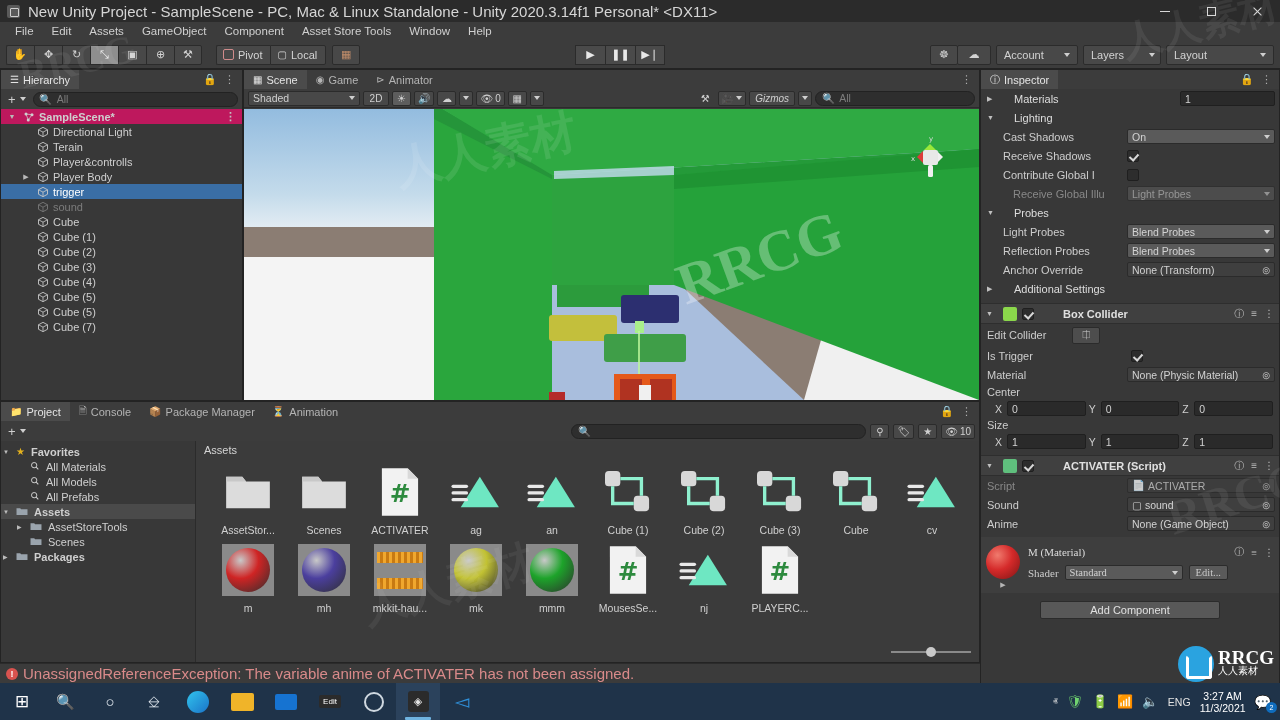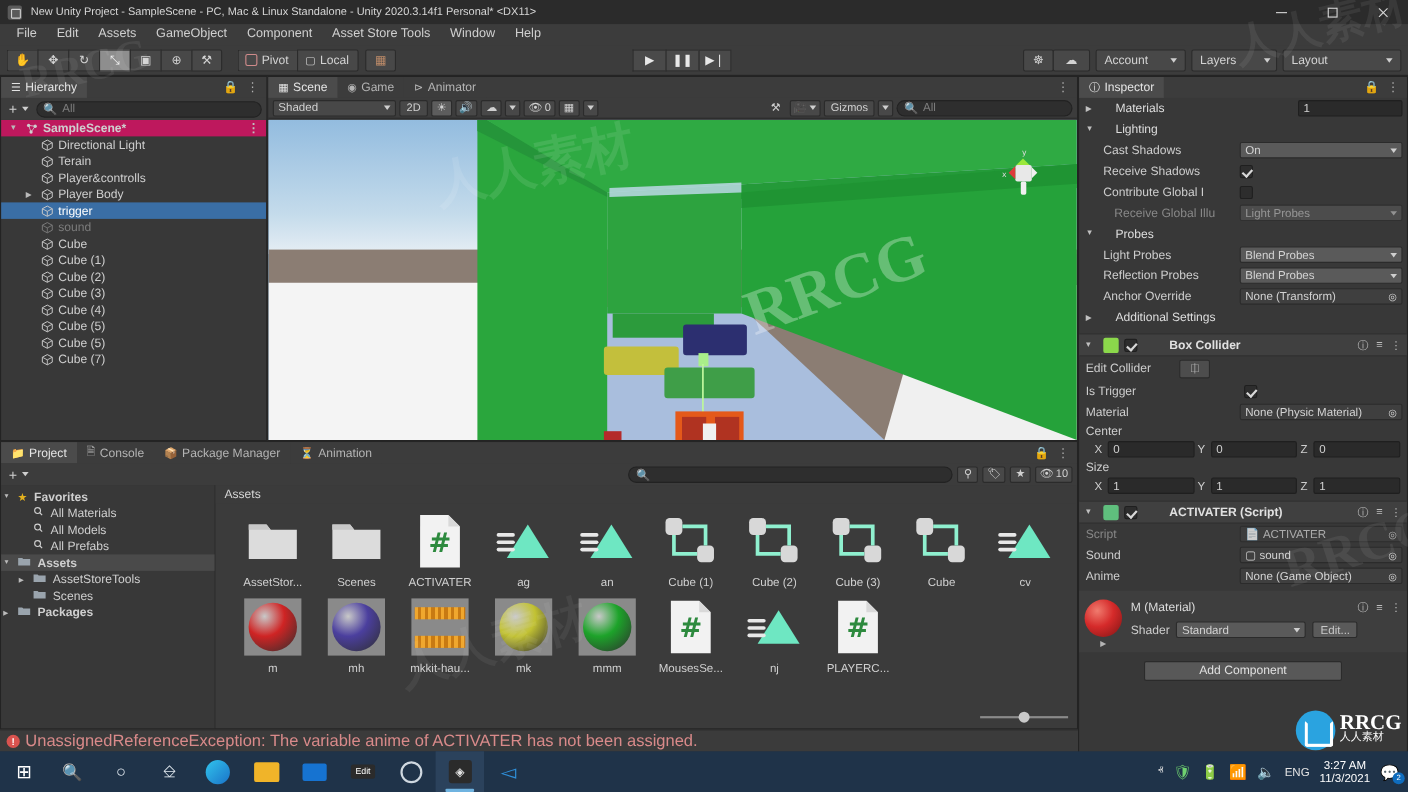--- a/index.html
+++ b/index.html
@@ -17,21 +17,21 @@
   
   .titlebar {
     position: absolute; left:0; top:0; width:1280px; height:22px;
     background:#2b2b2b; display:flex; align-items:center;
   }
   .tb-icon {
     width:13px; height:13px; margin-left:7px; margin-right:8px;
     background:#5a5a5a; border-radius:2px; position:relative;
   }
   .tb-icon:after{content:"";position:absolute;left:3px;top:3px;width:7px;height:7px;border:1.5px solid #cfcfcf;border-radius:1px;}
-  .tb-title { font-size:10px; color:#d6d6d6; white-space:nowrap; }
+  .tb-title { font-size:15px; color:#d6d6d6; white-space:nowrap; }
   .tb-btns { margin-left:auto; display:flex; height:22px; }
   .tb-btn { width:46px; height:22px; display:flex; align-items:center; justify-content:center; color:#d8d8d8; font-size:11px;}
   .glyph-min{display:block;width:10px;height:1px;background:#d8d8d8;}
   .glyph-max{display:block;width:9px;height:9px;border:1px solid #d8d8d8;}
   .glyph-close{position:relative;width:10px;height:10px;}
   .glyph-close:before,.glyph-close:after{content:"";position:absolute;left:0;top:4.5px;width:11px;height:1px;background:#d8d8d8;}
   .glyph-close:before{transform:rotate(45deg);}
   .glyph-close:after{transform:rotate(-45deg);}
 
   
@@ -444,21 +444,21 @@
       <div class="sv-btn">▦</div>
       <div class="sv-btn" style="min-width:12px;">
           <span class="caret"></span>
         </div>
       <div style="flex:1;"></div>
       <div class="sv-btn" style="background:none;border:none;">⚒</div>
       <div class="sv-btn">
         <span>🎥</span>
         <span class="caret"></span>
       </div>
-      <div class="sv-btn" style="padding:0 5px;">
+      <div class="sv-btn" style="padding:0 5px;font-style:italic;">
         <span>Gizmos</span>
       </div>
       <div class="sv-btn" style="min-width:12px;">
           <span class="caret"></span>
         </div>
       <div class="sv-search" style="max-width:168px;">
         <span>🔍</span>
         <span>All</span>
       </div>
     </div>
@@ -699,21 +699,21 @@
           <span>None (Game Object)</span>
           <span style="margin-left:auto;font-size:9px;">◎</span>
         </span>
       </div>
 
       <div style="display:flex;align-items:flex-start;padding:8px 5px 4px 5px;gap:8px;background:#3e3e3e;margin-top:4px;">
         <div style="display:flex;flex-direction:column;align-items:center;">
           <div class="matprev" style="background:radial-gradient(circle at 34% 30%, #f07b6e 0%, #d52a2a 45%, #7d1414 100%);"></div>
           <span style="font-size:7px;color:#b5b5b5;margin-top:2px;">▶</span>
         </div>
-        <div style="flex:1;">
+        <div style="flex:1;font-family:Liberation Serif, serif;">
           <div style="display:flex;align-items:center;">
             <span style="font-size:11px;color:#dcdcdc;">M (Material)</span>
             <span class="comp-icons">
               <span>ⓘ</span>
               <span>≡</span>
               <span>⋮</span>
             </span>
           </div>
           <div style="display:flex;align-items:center;gap:6px;margin-top:6px;">
             <span style="font-size:11px;color:#cdcdcd;">Shader</span>

